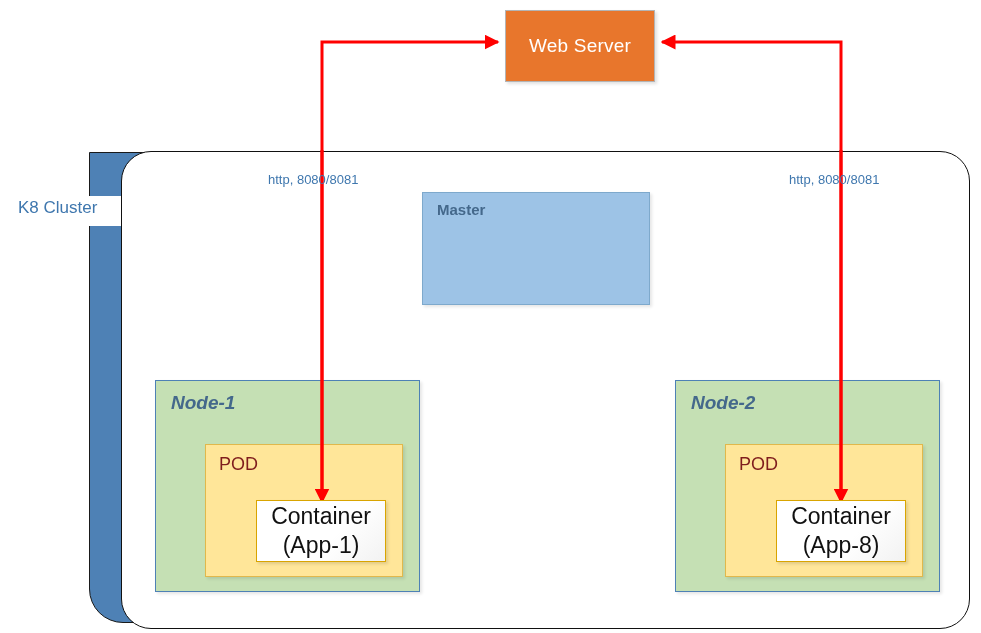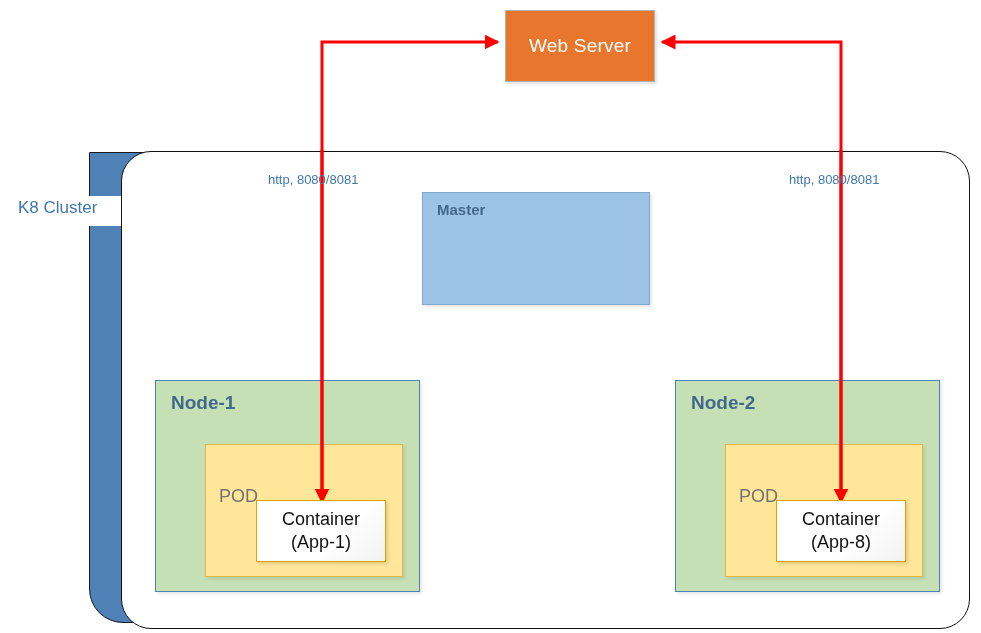--- a/index.html
+++ b/index.html
@@ -126,43 +126,43 @@
   }
   .node-1 { left: 155px; }
   .node-2 { left: 675px; }
   .node-label {
     position: absolute;
     left: 15px;
     top: 11px;
     color: #44688B;
     font-size: 19px;
     font-weight: bold;
+    font-style: italic;
   }
 
   
   .pod {
     position: absolute;
     top: 444px;
     width: 198px;
     height: 133px;
     background: #FFE699;
     border: 1px solid #E0B84C;
     box-sizing: border-box;
     box-shadow: 2px 2px 3px rgba(0,0,0,0.10);
     z-index: 5;
   }
   .pod-1 { left: 205px; }
   .pod-2 { left: 725px; }
   .pod-label {
     position: absolute;
     left: 13px;
     top: 9px;
-    color: #737373;
+    color: #7f1d1d;
     font-size: 18px;
-    margin-top: 32px;
   }
 
   
   .container-box {
     position: absolute;
     top: 500px;
     width: 130px;
     height: 62px;
     background: linear-gradient(135deg,#ffffff 0%,#ffffff 60%,#f2f2f2 100%);
     border: 1.4px solid #D9A400;
@@ -171,21 +171,21 @@
     display: flex;
     flex-direction: column;
     align-items: center;
     justify-content: center;
     z-index: 7;
   }
   .container-1 { left: 256px; }
   .container-2 { left: 776px; }
   .container-line {
     color: #111111;
-    font-size: 18px;
+    font-size: 23px;
     line-height: 1.28;
     white-space: nowrap;
   }
 
   
   .arrows {
     position: absolute;
     left: 0;
     top: 0;
     width: 981px;

